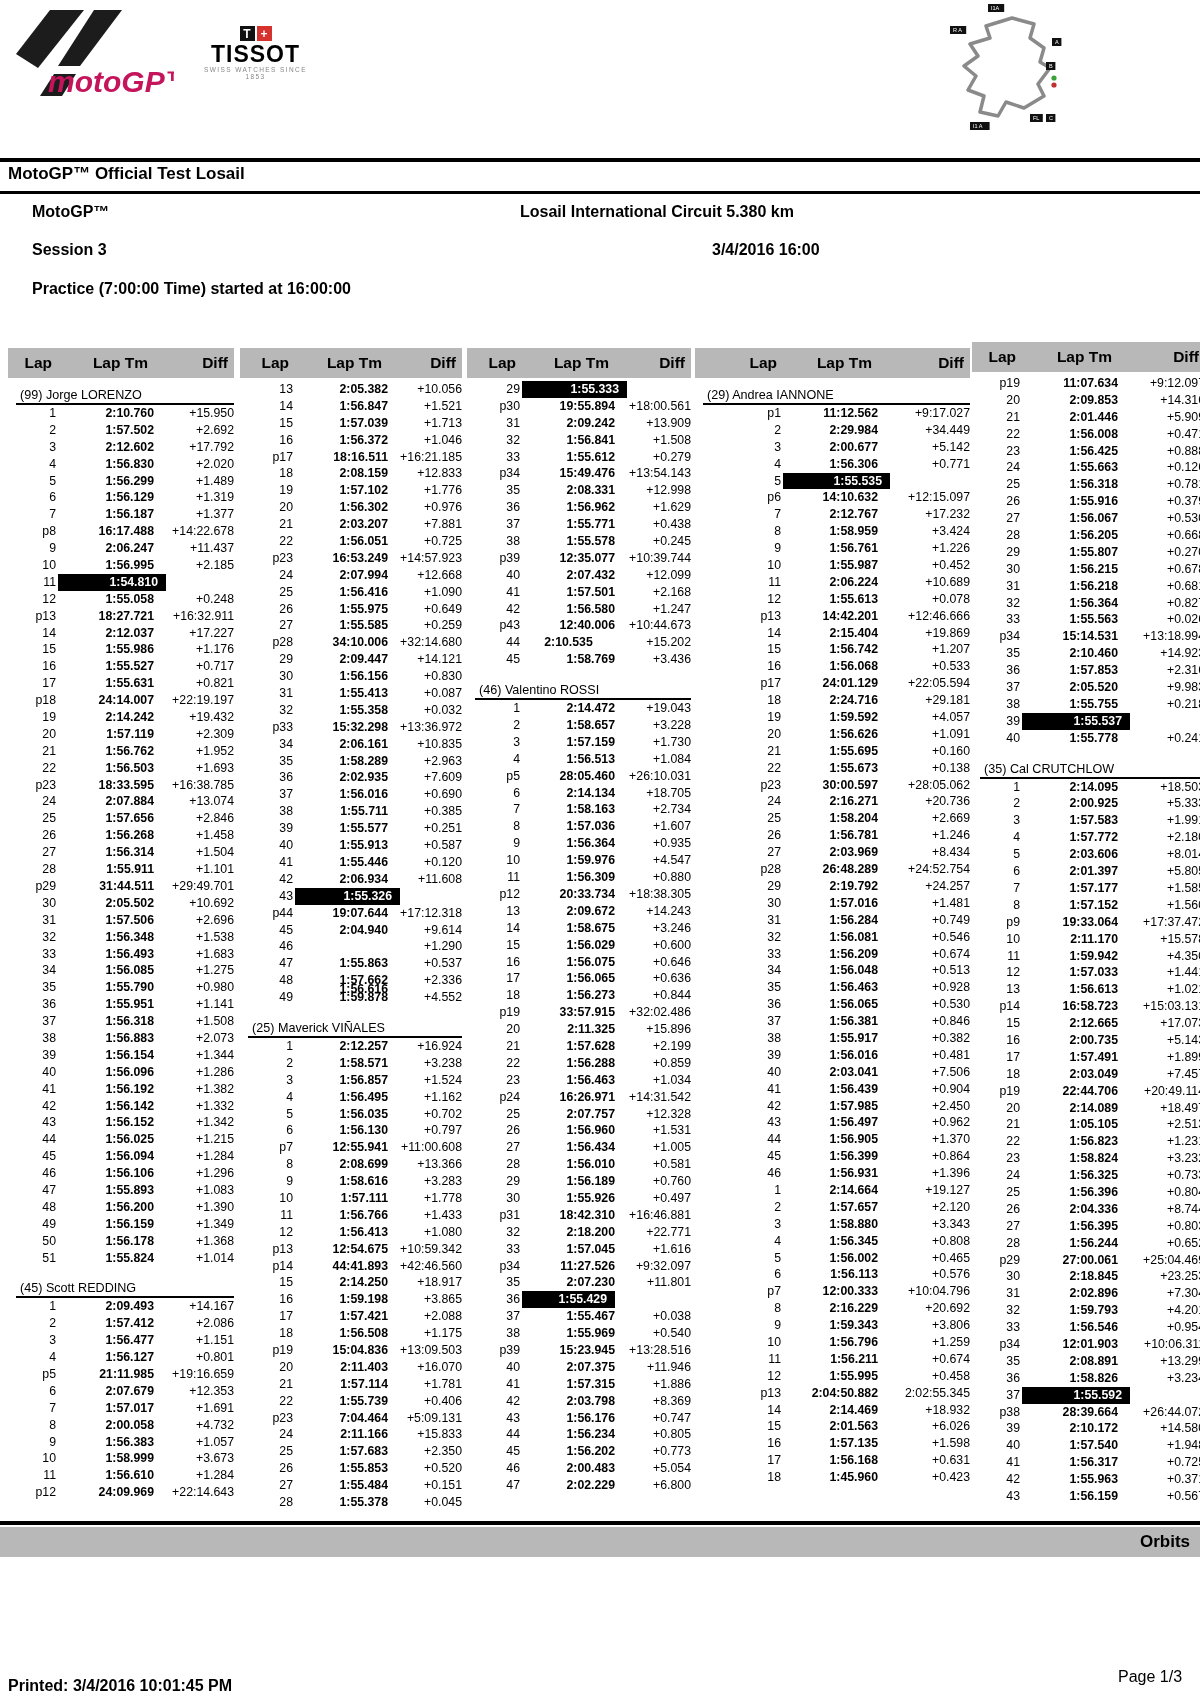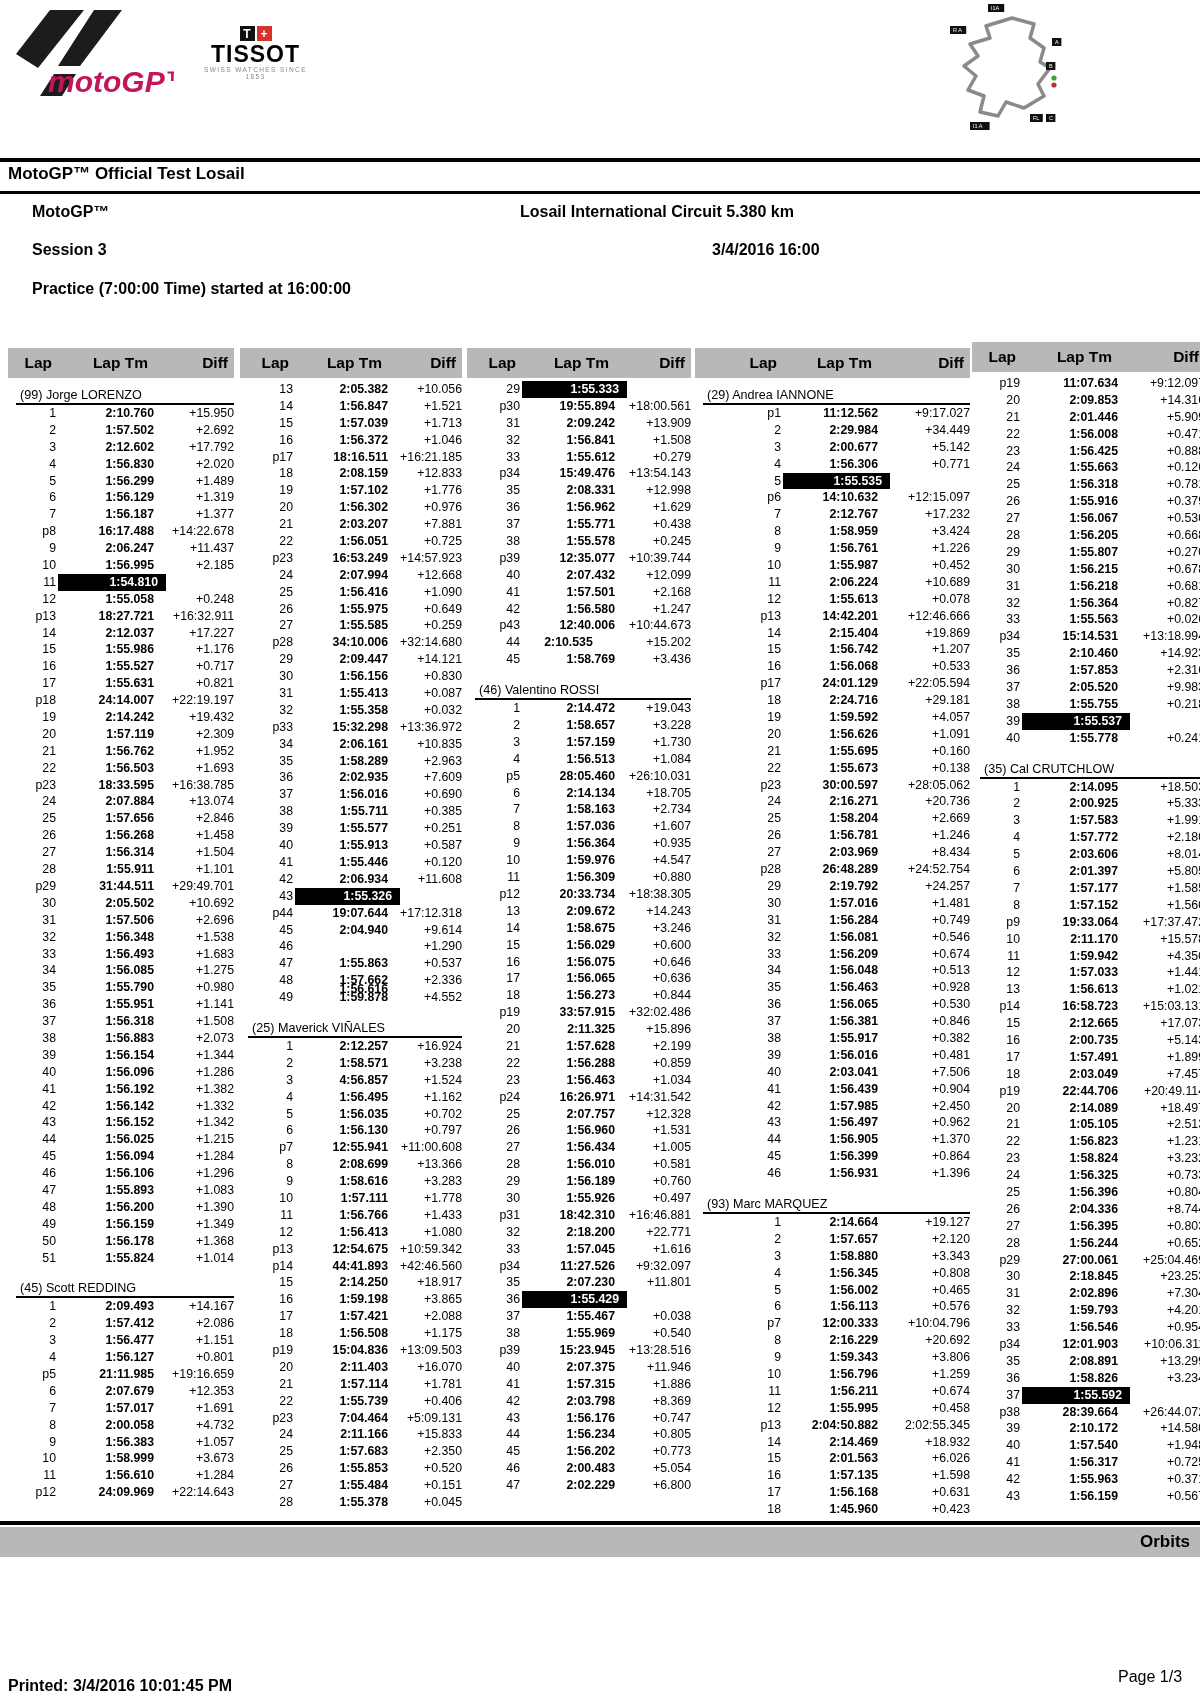--- a/index.html
+++ b/index.html
@@ -614,21 +614,21 @@
         <span class="c-tm" style="width: 93px;">2:12.257</span>
         <span class="c-df">+16.924</span>
       </div>
       <div class="lrow">
         <span class="c-lap" style="width: 55px;">2</span>
         <span class="c-tm" style="width: 93px;">1:58.571</span>
         <span class="c-df">+3.238</span>
       </div>
       <div class="lrow">
         <span class="c-lap" style="width: 55px;">3</span>
-        <span class="c-tm" style="width: 93px;">4:56.857</span>
+        <span class="c-tm" style="width: 93px;">1:56.857</span>
         <span class="c-df">+1.524</span>
       </div>
       <div class="lrow">
         <span class="c-lap" style="width: 55px;">4</span>
         <span class="c-tm" style="width: 93px;">1:56.495</span>
         <span class="c-df">+1.162</span>
       </div>
       <div class="lrow">
         <span class="c-lap" style="width: 55px;">5</span>
         <span class="c-tm" style="width: 93px;">1:56.035</span>
@@ -1012,21 +1012,21 @@
         <span class="c-tm" style="width: 93px;">11:27.526</span>
         <span class="c-df">+9:32.097</span>
       </div>
       <div class="lrow">
         <span class="c-lap" style="width: 55px;">35</span>
         <span class="c-tm" style="width: 93px;">2:07.230</span>
         <span class="c-df">+11.801</span>
       </div>
       <div class="lrow">
         <span class="c-lap" style="width: 55px;">36</span>
-        <span class="c-tm best" style="width: 105px;">1:55.429</span>
+        <span class="c-tm best" style="width: 93px;">1:55.429</span>
         <span class="c-df"></span>
       </div>
       <div class="lrow">
         <span class="c-lap" style="width: 55px;">37</span>
         <span class="c-tm" style="width: 93px;">1:55.467</span>
         <span class="c-df">+0.038</span>
       </div>
       <div class="lrow">
         <span class="c-lap" style="width: 55px;">38</span>
         <span class="c-tm" style="width: 93px;">1:55.969</span>
@@ -1308,21 +1308,20 @@
       <div class="lrow">
         <span class="c-lap" style="width: 88px;">45</span>
         <span class="c-tm" style="width: 95px;">1:56.399</span>
         <span class="c-df">+0.864</span>
       </div>
       <div class="lrow">
         <span class="c-lap" style="width: 88px;">46</span>
         <span class="c-tm" style="width: 95px;">1:56.931</span>
         <span class="c-df">+1.396</span>
       </div>
-      <div class="rider" style="height: 32px;">(93) Marc MARQUEZ</div>
       <div class="lrow">
         <span class="c-lap" style="width: 88px;">1</span>
         <span class="c-tm" style="width: 95px;">2:14.664</span>
         <span class="c-df">+19.127</span>
       </div>
       <div class="lrow">
         <span class="c-lap" style="width: 88px;">2</span>
         <span class="c-tm" style="width: 95px;">1:57.657</span>
         <span class="c-df">+2.120</span>
       </div>

